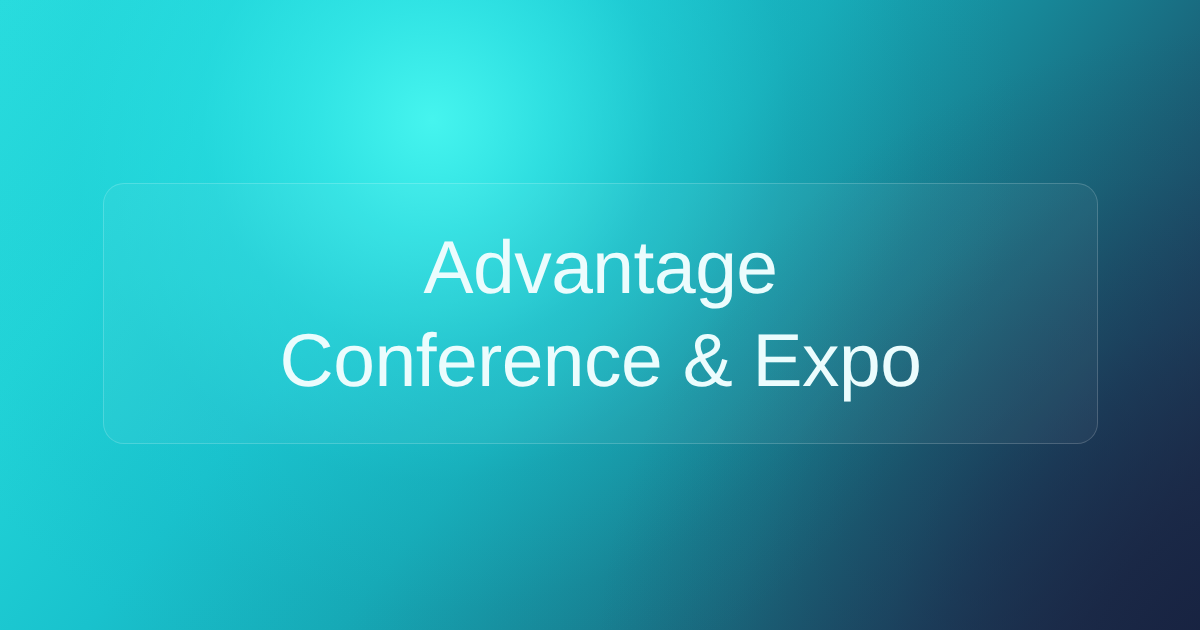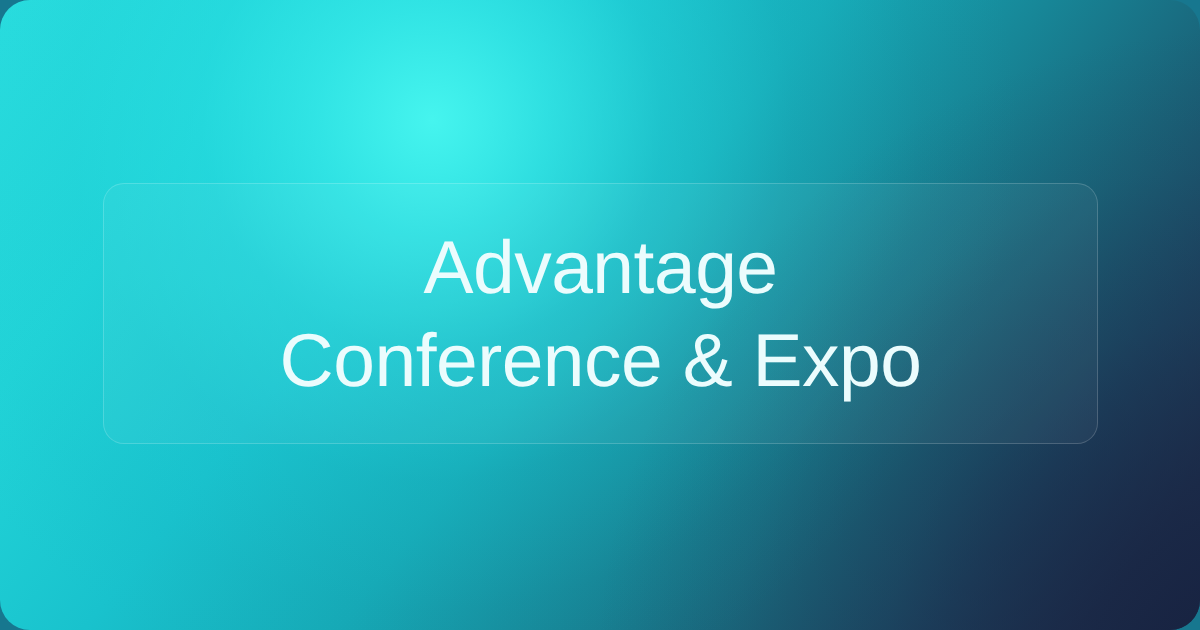--- a/index.html
+++ b/index.html
@@ -27,21 +27,20 @@
       linear-gradient(128deg,
         #2adfe0   0%,
         #21d4d8  18%,
         #19c2cd  34%,
         #16a9b6  49%,
         #178697  62%,
         #1a6379  74%,
         #1d4663  84%,
         #20314f  93%,
         #1e2a4a 100%);
-    border-radius: 30px;
   }
 
   
   .glow {
     position:absolute;
     inset:0;
     background:
       radial-gradient(circle 720px at 36% 19%,
         rgba(72,247,240,0.95) 0%,
         rgba(56,237,235,0.72) 16%,

